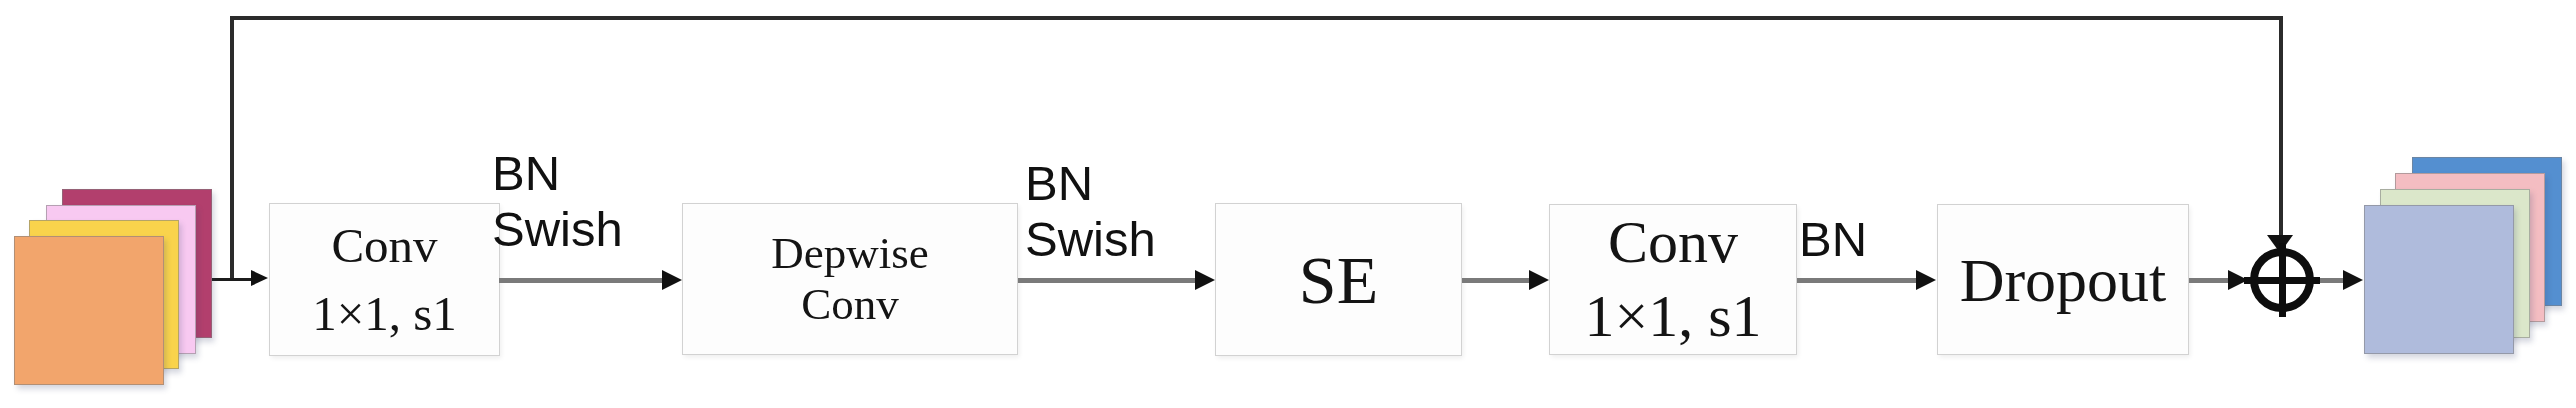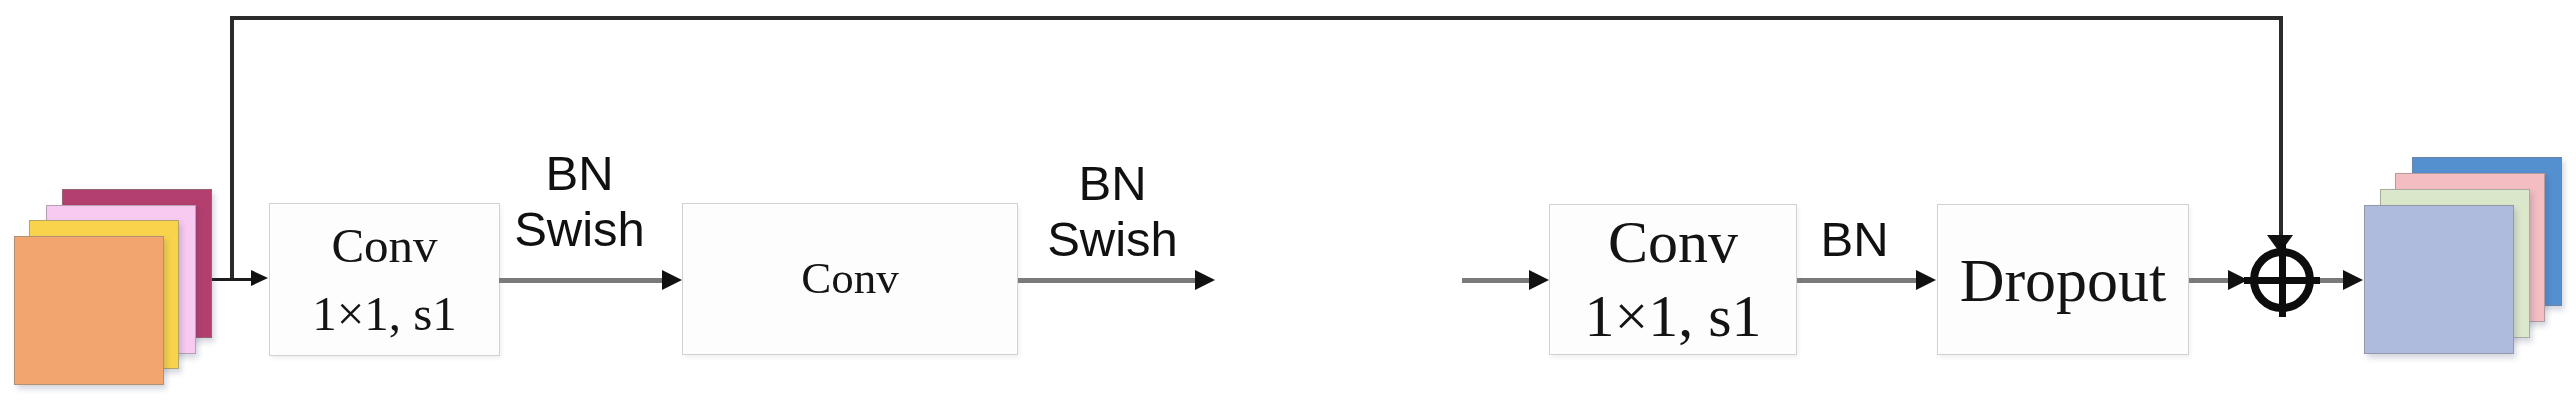--- a/index.html
+++ b/index.html
@@ -48,21 +48,21 @@
   }
   .block .ln { display: block; }
   #conv1   { left: 269px;  top: 203px; width: 231px; height: 153px; font-size: 49px; line-height: 1.38; }
   #depwise { left: 682px;  top: 203px; width: 336px; height: 152px; font-size: 45px; line-height: 1.14; }
   #se      { left: 1215px; top: 203px; width: 247px; height: 153px; font-size: 68px; line-height: 1; }
   #conv2   { left: 1549px; top: 204px; width: 248px; height: 151px; font-size: 60px; line-height: 1.22; }
   #dropout { left: 1937px; top: 204px; width: 252px; height: 151px; font-size: 62px; line-height: 1; }
   
   .edge-label {
     position: absolute;
-    text-align: center;
+    text-align: left;
     font-size: 49px;
     line-height: 1.15;
     color: #111111;
     font-family: "Liberation Sans", "DejaVu Sans", sans-serif;
   }
   #label1 { left: 492px;  top: 145px; width: 175px; }
   #label2 { left: 1025px; top: 155px; width: 175px; }
   #label3 { left: 1799px; top: 211px; width: 111px; }
   
   .stack-layer {
@@ -121,31 +121,35 @@
 
   <div class="edge-label" id="label1">
     <div>BN</div>
     <div>Swish</div>
   </div>
 
   <div class="hline" style="left:499px; top:278px; width:164px;"></div>
   <div class="arrowhead-right" style="left:662px; top:270px;"></div>
 
   <div class="block" id="depwise">
+    <span class="ln">Depwise</span>
     <span class="ln">Conv</span>
   </div>
 
   <div class="edge-label" id="label2">
     <div>BN</div>
     <div>Swish</div>
   </div>
 
   <div class="hline" style="left:1018px; top:278px; width:178px;"></div>
   <div class="arrowhead-right" style="left:1195px; top:270px;"></div>
 
+  <div class="block" id="se">
+    <span class="ln">SE</span>
+  </div>
 
   <div class="hline" style="left:1462px; top:278px; width:68px;"></div>
   <div class="arrowhead-right" style="left:1529px; top:270px;"></div>
 
   <div class="block" id="conv2">
     <span class="ln">Conv</span>
     <span class="ln">1×1, s1</span>
   </div>
 
   <div class="edge-label" id="label3">

